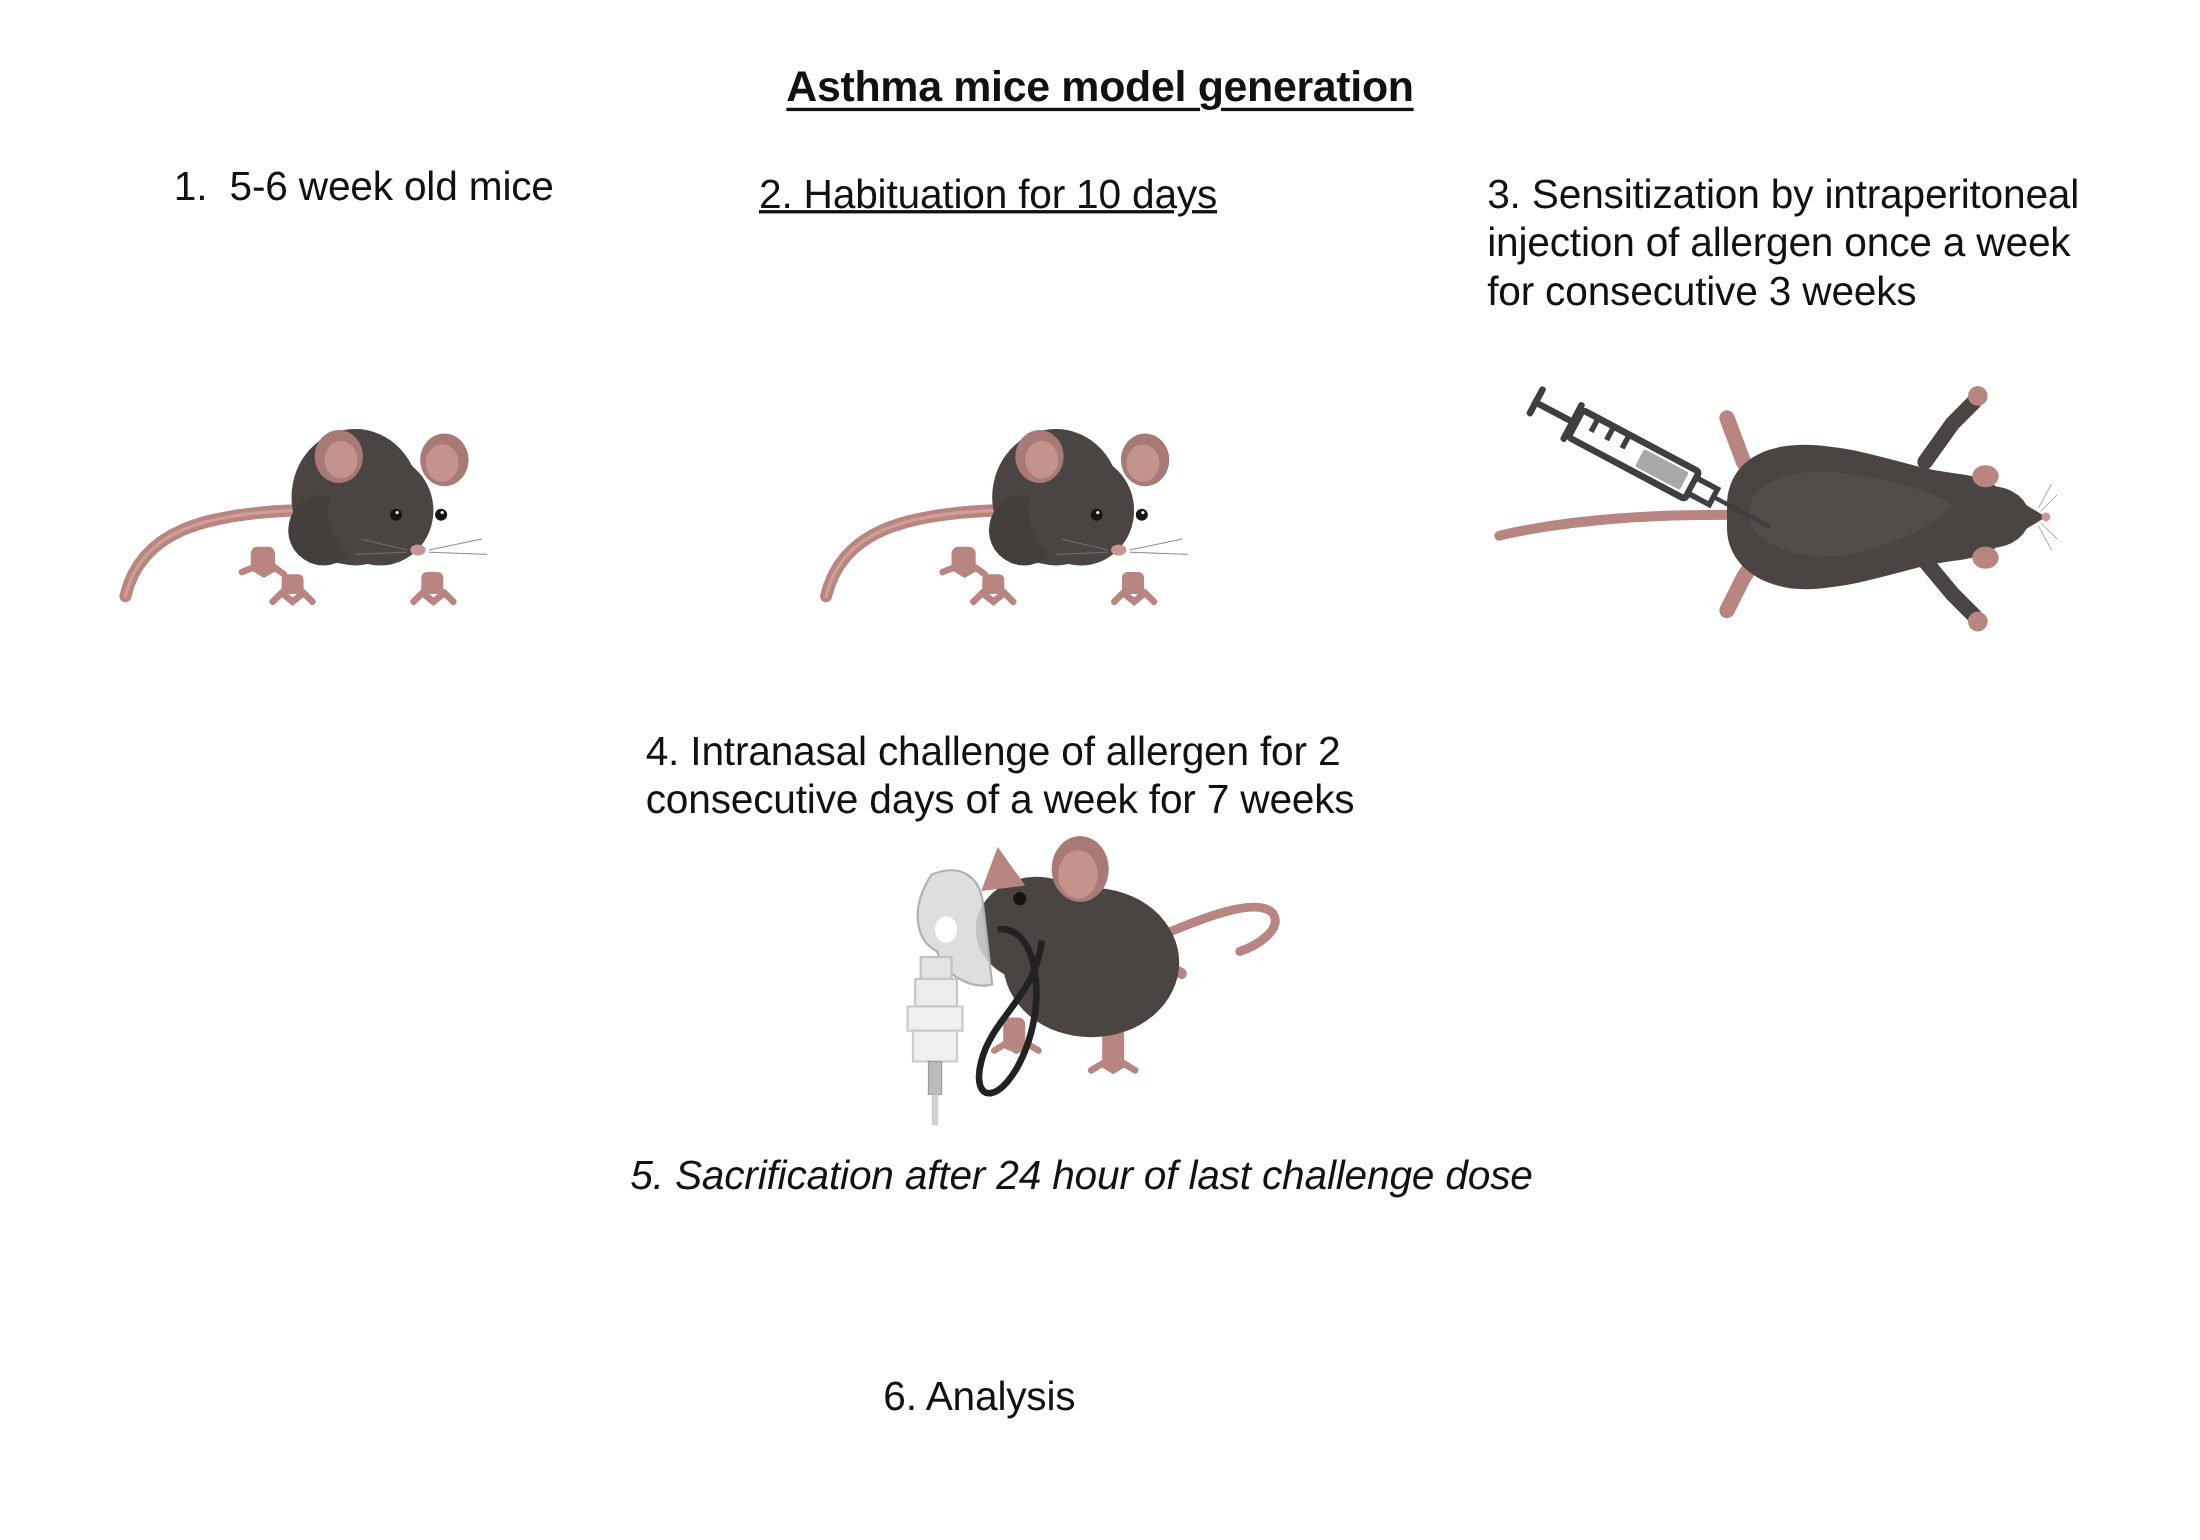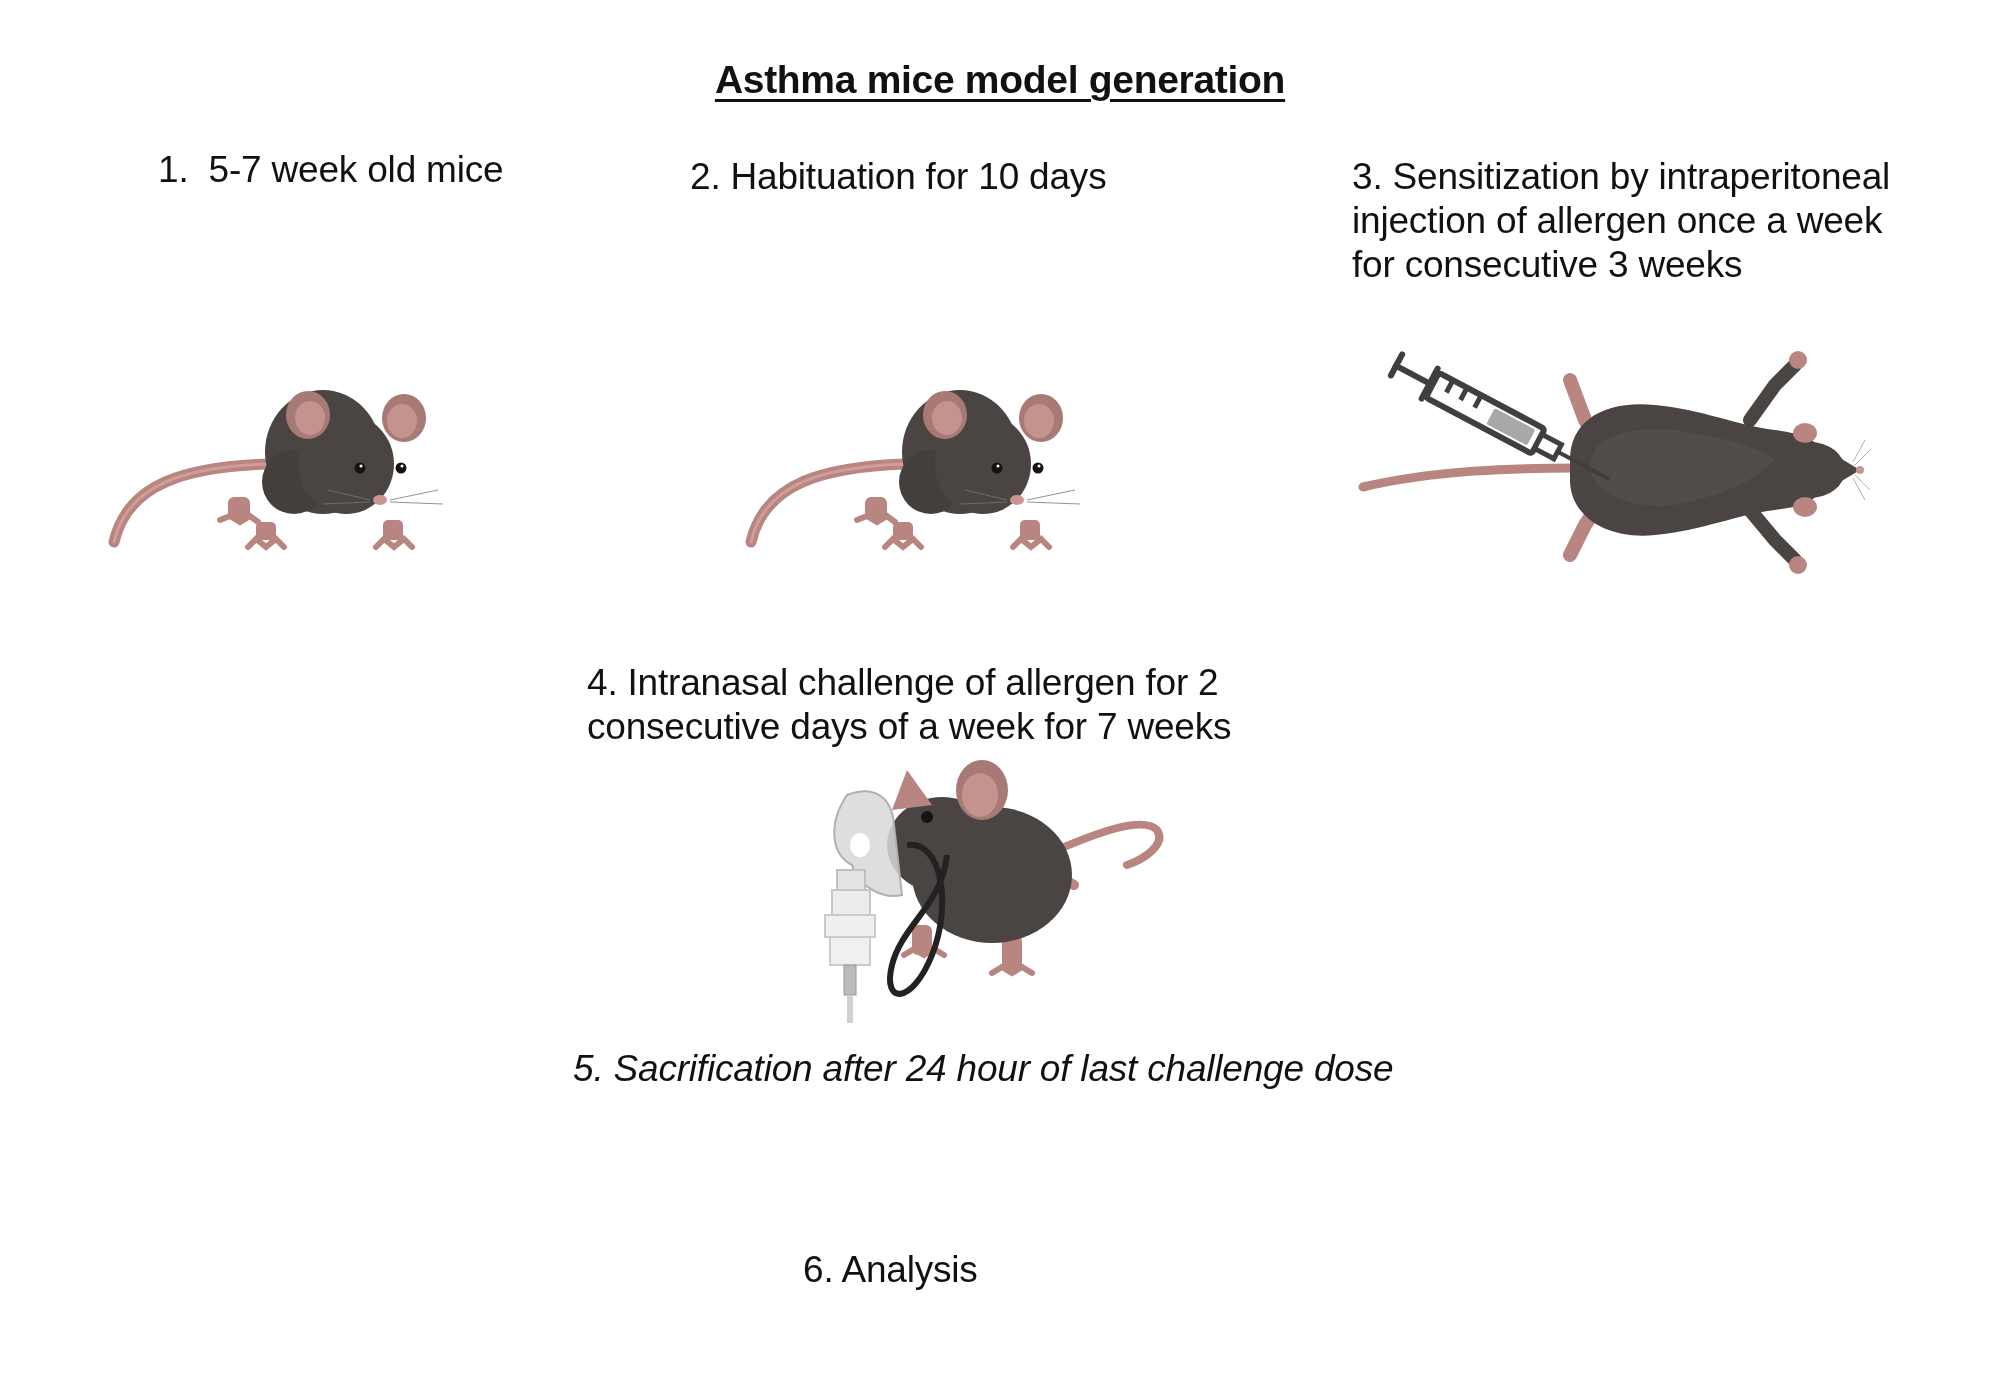--- a/index.html
+++ b/index.html
@@ -7,34 +7,34 @@
     width:2000px; height:1400px; background:#ffffff; position:relative; overflow:hidden;
     font-family:"Liberation Sans", "DejaVu Sans", sans-serif; color:#111111;
   }
   .title {
     position:absolute; left:0; width:2000px; top:58px; text-align:center;
     font-size:39px; font-weight:bold; text-decoration:underline; text-underline-offset:6px;
     text-decoration-thickness:3px; letter-spacing:-0.3px;
   }
   .step { position:absolute; font-size:37px; line-height:44px; white-space:pre; letter-spacing:-0.2px; }
   .s1 { left:158px; top:148px; }
-  .s2 { left:690px; top:155px; }
+  .s2 { left:690px; top:155px;text-decoration:underline; }
   .s3 { left:1352px; top:155px; }
   .s4 { left:587px; top:661px; }
   .s5 { left:573px; top:1047px;font-style:italic; }
   .s6 { left:803px; top:1216px;margin-top:32px; }
   .art { position:absolute; }
   .art svg { display:block; }
 </style>
 </head>
 <body>
 
 <div class="title">Asthma mice model generation</div>
 
-<div class="step s1">1.  5-7 week old mice</div>
+<div class="step s1">1.  5-6 week old mice</div>
 <div class="art" style="left:108px; top:372px;">
   <svg width="350" height="190" viewBox="0 0 350 190">
     <path d="M6 170 C 20 110, 80 95, 160 92" stroke="#b98580" stroke-width="11" fill="none" stroke-linecap="round"></path>
     <path d="M6 170 C 20 110, 80 95, 160 92" stroke="#cf9e99" stroke-width="3" fill="none" stroke-linecap="round"></path>
     <ellipse cx="215" cy="80" rx="58" ry="62" fill="#4a4542"></ellipse>
     <ellipse cx="186" cy="110" rx="32" ry="32" fill="#433f3c"></ellipse>
     <ellipse cx="238" cy="92" rx="48" ry="50" fill="#4a4542"></ellipse>
     <ellipse cx="200" cy="43" rx="22" ry="24" fill="#a77a75"></ellipse>
     <ellipse cx="202" cy="46" rx="15" ry="17" fill="#c4938d"></ellipse>
     <ellipse cx="296" cy="46" rx="22" ry="24" fill="#a77a75"></ellipse>

